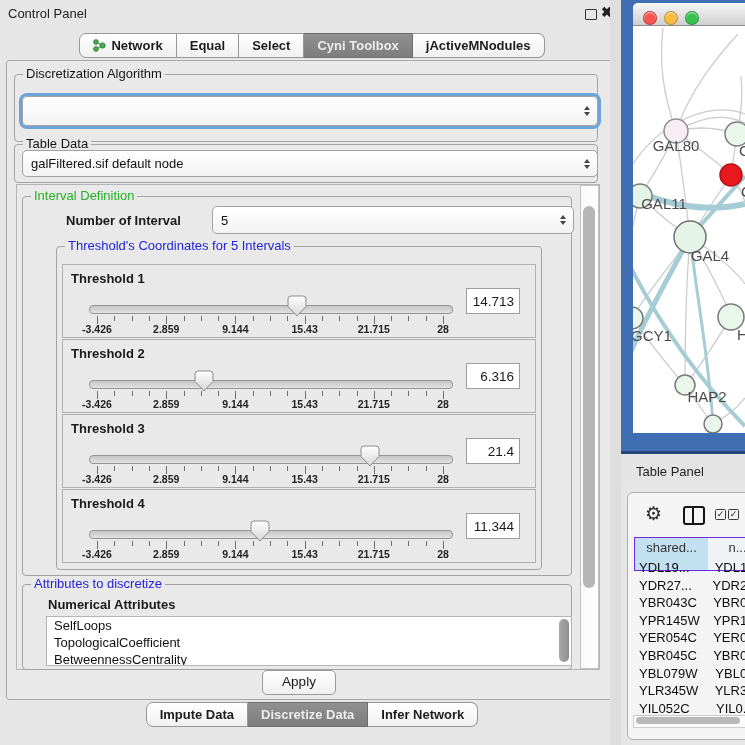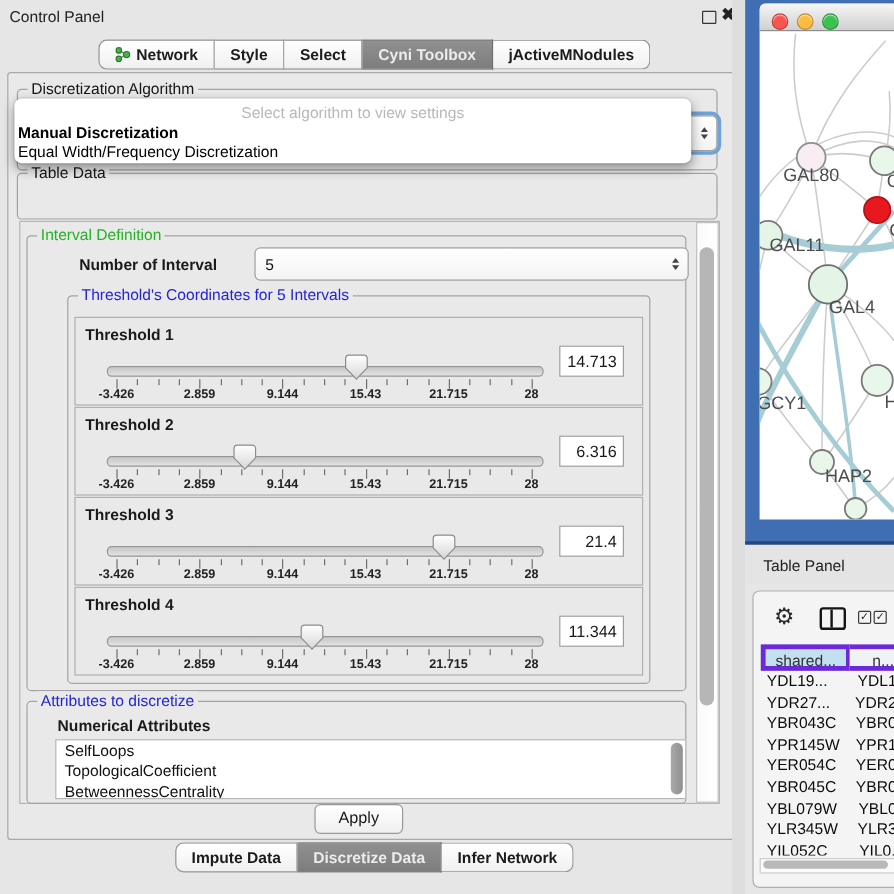--- a/index.html
+++ b/index.html
@@ -58,21 +58,21 @@
     border-bottom:1px solid #8e8e8e;box-sizing:border-box;}
   .light{position:absolute;top:8px;width:12px;height:12px;border-radius:50%;box-shadow:inset 0 1px 1px rgba(255,255,255,.7);}
   .tp-bar{left:621px;top:454px;width:124px;height:33px;background:#e4e4e4;}
   .tp-bar .t{position:absolute;left:15px;top:10px;font-size:13px;color:#222;}
   .tablebox{left:627px;top:492px;width:130px;height:246px;background:#f4f4f4;border:1px solid #b0b0b0;border-radius:6px;}
   .gear{position:absolute;left:17px;top:9px;font-size:19px;color:#2b2b2b;}
   .spliticon{position:absolute;left:55px;top:13px;width:18px;height:15px;border:2px solid #151515;border-radius:3px;}
   .spliticon:before{content:"";position:absolute;left:7px;top:0;width:2px;height:15px;background:#151515;}
   .cb{position:absolute;top:16px;width:9px;height:9px;border:1.4px solid #3a3a3a;border-radius:1.5px;
     font-size:9px;line-height:9px;text-align:center;color:#222;}
-  .thead-cell{position:absolute;top:44px;height:22px;border:4px solid #6d28d9;box-sizing:border-box;
+  .thead-cell{position:absolute;top:44px;height:34px;border:1px solid #6d28d9;box-sizing:border-box;
     font-size:13px;text-align:center;line-height:20px;color:#333;}
   .trows{position:absolute;left:6px;top:66px;width:124px;height:154px;overflow:hidden;}
   .trow{height:17.6px;line-height:17.6px;font-size:13px;color:#0d0d0d;display:flex;}
   .trow .c1{width:75px;padding-left:5px;box-sizing:border-box;}
   .trow .c2{padding-left:7px;}
   .hscroll{position:absolute;left:5px;top:222px;width:120px;height:11px;background:#fbfbfb;border:1px solid #cccccc;}
   .hthumb{position:absolute;left:2px;top:1px;width:104px;height:7px;border-radius:4px;background:#b9b9b9;}
 </style>
 </head>
 <body>
@@ -90,21 +90,21 @@
         <svg width="13" height="15">
           <line x1="3" y1="4" x2="9.5" y2="7.5" stroke="#7a7a7a"></line>
           <line x1="3" y1="11" x2="9.5" y2="7.5" stroke="#7a7a7a"></line>
           <circle cx="3" cy="4" r="2.3" fill="#46b24c" stroke="#2c7c31"></circle>
           <circle cx="3" cy="11" r="2.3" fill="#46b24c" stroke="#2c7c31"></circle>
           <circle cx="9.5" cy="7.5" r="2.6" fill="#46b24c" stroke="#2c7c31"></circle>
         </svg>
         <span>Network</span>
       </div>
       <div class="seg">
-        <span>Style</span>
+        <span>Equal</span>
       </div>
       <div class="seg">
         <span>Select</span>
       </div>
       <div class="seg sel">
         <span>Cyni Toolbox</span>
       </div>
       <div class="seg">
         <span>jActiveMNodules</span>
       </div>
@@ -115,28 +115,30 @@
   <div class="group" style="left:14px;top:74px;width:582px;height:66px;">
     <span class="gtitle dark">Discretization Algorithm</span>
   </div>
   <div class="combo focus" style="left:22px;top:96px;width:566px;height:28px;">
     <span class="arrows">
         <span class="arr-up"></span>
         <span class="arr-dn"></span>
       </span>
   </div>
 
-  <div class="abs popup">
-    <div class="ph">Select algorithm to view settings</div>
-    <div class="opt" style="top:21px;font-weight:bold;">Manual Discretization</div>
-    <div class="opt" style="top:37px;">Equal Width/Frequency Discretization</div>
-  </div>
 
   <div class="group" style="left:14px;top:144px;width:582px;height:37px;">
     <span class="gtitle dark">Table Data</span>
+  </div>
+  <div class="combo" style="left:22px;top:150px;width:566px;height:25px;">
+    <span>galFiltered.sif default node</span>
+    <span class="arrows">
+        <span class="arr-up"></span>
+        <span class="arr-dn"></span>
+      </span>
   </div>
 
   <div class="abs" style="left:16px;top:184px;width:582px;height:484px;border:1px solid #b5b5b5;"></div>
   <div class="abs vscroll">
       <span class="vthumb"></span>
     </div>
 
   <div class="group" style="left:22px;top:196px;width:548px;height:378px;">
     <span class="gtitle green">Interval Definition</span>
   </div>

